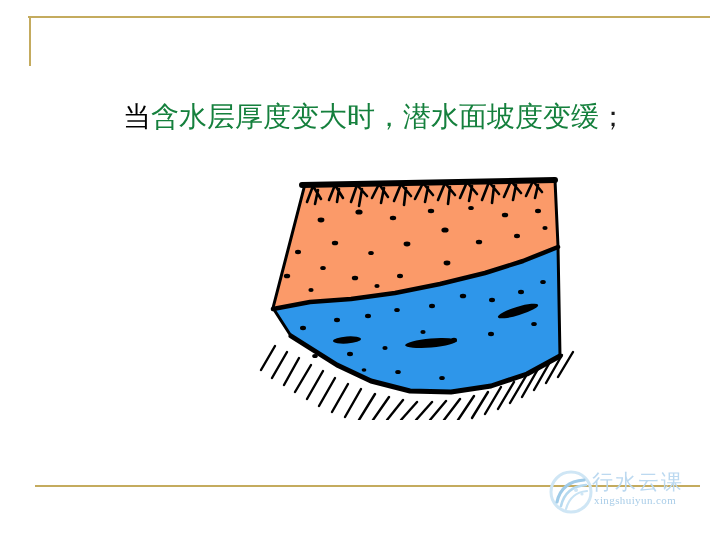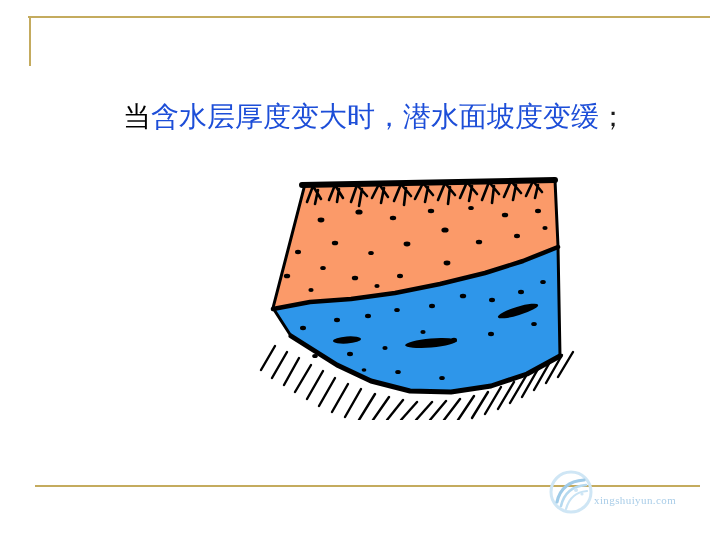--- a/index.html
+++ b/index.html
@@ -50,21 +50,21 @@
     left: 123px;
     top: 99px;
     width: 520px;
     font-size: 28px;
     line-height: 36px;
     font-family: "DejaVu Serif", "Liberation Serif", serif;
     white-space: nowrap;
     letter-spacing: 0px;
   }
   .title .lead   { color: #000000; }
-  .title .hl     { color: #1d4ed8; margin-top: 36px; }
+  .title .hl     { color: #15803d; margin-top: 36px; }
   .title .tail   { color: #1a1a1a; }
 
   
   .caption {
     position: absolute;
     left: 0;
     top: 438px;
     width: 720px;
     text-align: center;
     font-size: 21px;
@@ -251,16 +251,17 @@
 
   <div class="watermark">
     <svg class="wm-logo" viewBox="0 0 46 48" xmlns="http://www.w3.org/2000/svg">
       <circle cx="23" cy="24" r="20" fill="none" stroke="#cfe6f5" stroke-width="3"></circle>
       <path d="M 9,34 C 12,20 22,13 36,12" fill="none" stroke="#9fcbe8" stroke-width="3.2" stroke-linecap="round"></path>
       <path d="M 13,38 C 16,25 25,18 38,17" fill="none" stroke="#b5d9ef" stroke-width="2.6" stroke-linecap="round"></path>
       <path d="M 18,41 C 21,30 28,24 39,23" fill="none" stroke="#c8e3f4" stroke-width="2.2" stroke-linecap="round"></path>
       <circle cx="28" cy="22" r="2" fill="#cfe6f5"></circle>
       <circle cx="34" cy="26" r="1.6" fill="#cfe6f5"></circle>
     </svg>
+    <div class="wm-text-cn">行水云课</div>
     <div class="wm-text-en">xingshuiyun.com</div>
   </div>
 
 </div>
 
 </body></html>

